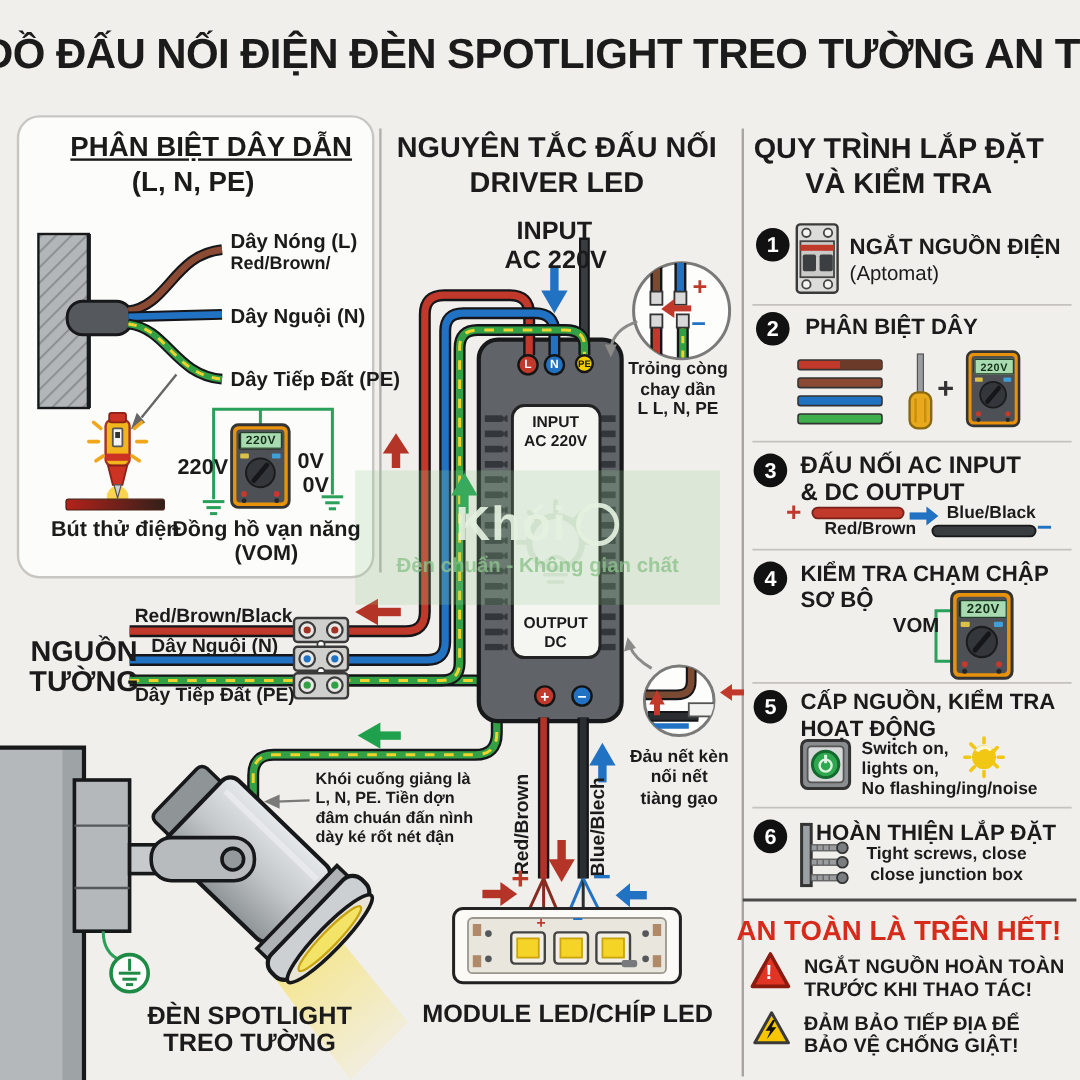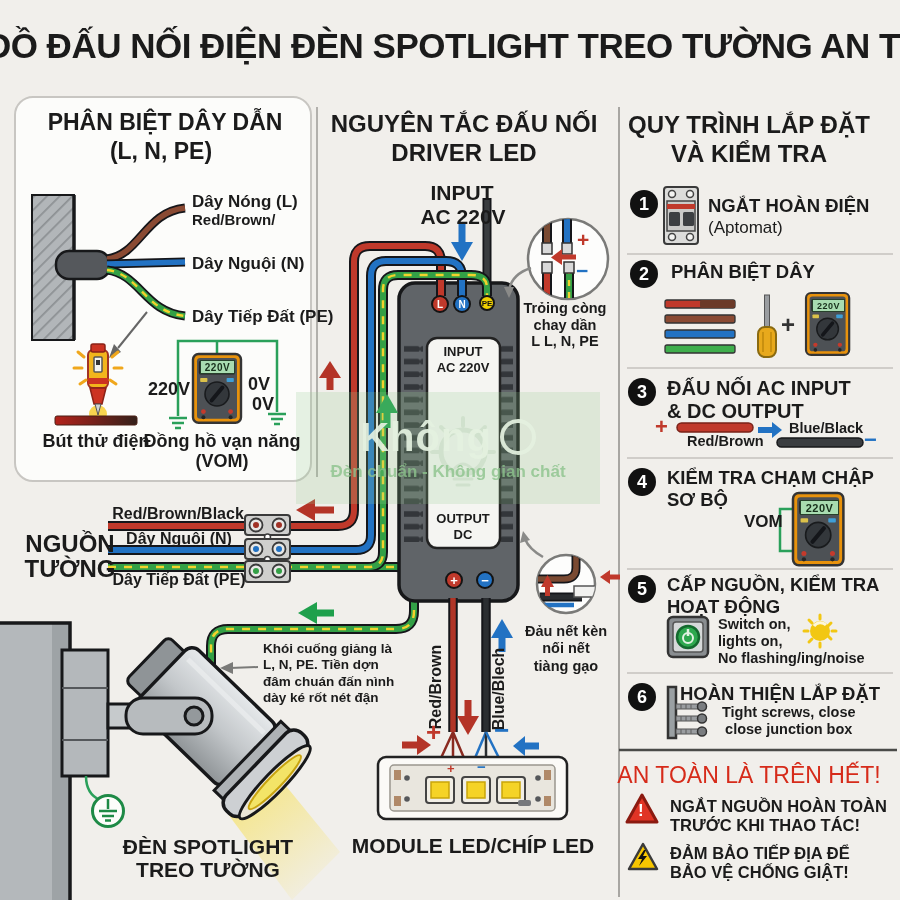--- a/index.html
+++ b/index.html
@@ -404,29 +404,29 @@
     <polygon points="642,795 657,822 627,822" fill="#e03425" stroke="#8b1a10" stroke-width="3" stroke-linejoin="round"></polygon>
   </g>
   <g>
     <polygon points="643,844 657,869 629,869" fill="#f7c600" stroke="#3a3a3a" stroke-width="2.5" stroke-linejoin="round"></polygon>
     <polygon points="644,850 638,859 642,859 639,866 647,856 643,856 646,850" fill="#111"></polygon>
   </g>
 </svg>
 
 <div class="wm">
   <div class="wm1">
-    <span>Không</span>
+    <span>Khói</span>
     <span class="wmbulb"></span>
   </div>
   <div class="wm2">Đèn chuẩn - Không gian chất</div>
 </div>
 
 <div class="t c" style="left:450px;top:26px;font-size:35px;font-weight:800;letter-spacing:-0.5px;">SƠ ĐỒ ĐẤU NỐI ĐIỆN ĐÈN SPOTLIGHT TREO TƯỜNG AN TOÀN</div>
 
-<div class="t c" style="left:165px;top:110px;font-size:23px;">PHÂN BIỆT DÂY DẪN</div>
+<div class="t c" style="left:176px;top:110px;font-size:23px;text-decoration:underline;">PHÂN BIỆT DÂY DẪN</div>
 <div class="t c" style="left:161px;top:139px;font-size:23px;">(L, N, PE)</div>
 <div class="t" style="left:192px;top:192px;font-size:17px;">Dây Nóng (L)</div>
 <div class="t" style="left:192px;top:212px;font-size:15px;">Red/Brown/</div>
 <div class="t" style="left:192px;top:254px;font-size:17px;">Dây Nguội (N)</div>
 <div class="t" style="left:192px;top:307px;font-size:17px;">Dây Tiếp Đất (PE)</div>
 <div class="t" style="left:148px;top:379px;font-size:18px;">220V</div>
 <div class="t" style="left:248px;top:374px;font-size:18px;">0V</div>
 <div class="t" style="left:252px;top:394px;font-size:18px;">0V</div>
 <div class="mdisp" style="left:200px;top:360px;width:33px;height:12px;font-size:10px;">220V</div>
 <div class="t c" style="left:96px;top:431px;font-size:18px;">Bút thử điện</div>
@@ -472,21 +472,21 @@
 L, N, PE. Tiền dợn
 đâm chuán đấn nình
 dày ké rốt nét đận</div>
 <div class="t c" style="left:208px;top:835px;font-size:21px;">ĐÈN SPOTLIGHT</div>
 <div class="t c" style="left:208px;top:858px;font-size:21px;text-align:right;">TREO TƯỜNG</div>
 
 <div class="t c" style="left:749px;top:112px;font-size:24px;">QUY TRÌNH LẮP ĐẶT</div>
 <div class="t c" style="left:749px;top:141px;font-size:24px;">VÀ KIỂM TRA</div>
 
 <div class="badge" style="left:630px;top:190px;">1</div>
-<div class="t" style="left:708px;top:196px;font-size:18.5px;">NGẮT HOÀN ĐIỆN</div>
+<div class="t" style="left:708px;top:196px;font-size:18.5px;">NGẮT NGUỒN ĐIỆN</div>
 <div class="t" style="left:708px;top:218px;font-size:17px;font-weight:400;">(Aptomat)</div>
 
 <div class="badge" style="left:630px;top:260px;">2</div>
 <div class="t" style="left:671px;top:262px;font-size:18.5px;">PHÂN BIỆT DÂY</div>
 <div class="t" style="left:781px;top:312px;font-size:24px;color:#333;">+</div>
 <div class="mdisp" style="left:812px;top:299px;width:31px;height:11px;font-size:9px;">220V</div>
 
 <div class="badge" style="left:628px;top:378px;">3</div>
 <div class="t p" style="left:667px;top:377px;font-size:20px;line-height:1.17;">ĐẤU NỐI AC INPUT
 &amp; DC OUTPUT</div>
@@ -506,20 +506,20 @@
 HOẠT ĐỘNG</div>
 <div class="t p" style="left:718px;top:616px;font-size:14.5px;font-weight:600;line-height:1.18;">Switch on,
 lights on,
 No flashing/ing/noise</div>
 
 <div class="badge" style="left:628px;top:683px;">6</div>
 <div class="t" style="left:680px;top:684px;font-size:18.5px;">HOÀN THIỆN LẮP ĐẶT</div>
 <div class="t p" style="left:722px;top:704px;font-size:14.5px;font-weight:600;line-height:1.18;text-align:center;">Tight screws, close
 close junction box</div>
 
-<div class="t c" style="left:749px;top:763px;font-size:23px;font-weight:400;color:#d62b1a;">AN TOÀN LÀ TRÊN HẾT!</div>
+<div class="t c" style="left:749px;top:763px;font-size:23px;font-weight:700;color:#d62b1a;">AN TOÀN LÀ TRÊN HẾT!</div>
 <div class="t" style="left:638px;top:801px;font-size:17px;color:#fff;font-weight:900;z-index:3;">!</div>
 <div class="t p" style="left:670px;top:797px;font-size:16.5px;line-height:1.13;">NGẮT NGUỒN HOÀN TOÀN
 TRƯỚC KHI THAO TÁC!</div>
 <div class="t p" style="left:670px;top:844px;font-size:16.5px;line-height:1.13;">ĐẢM BẢO TIẾP ĐỊA ĐỂ
 BẢO VỆ CHỐNG GIẬT!</div>
 
 </div>
 
 </body></html>

